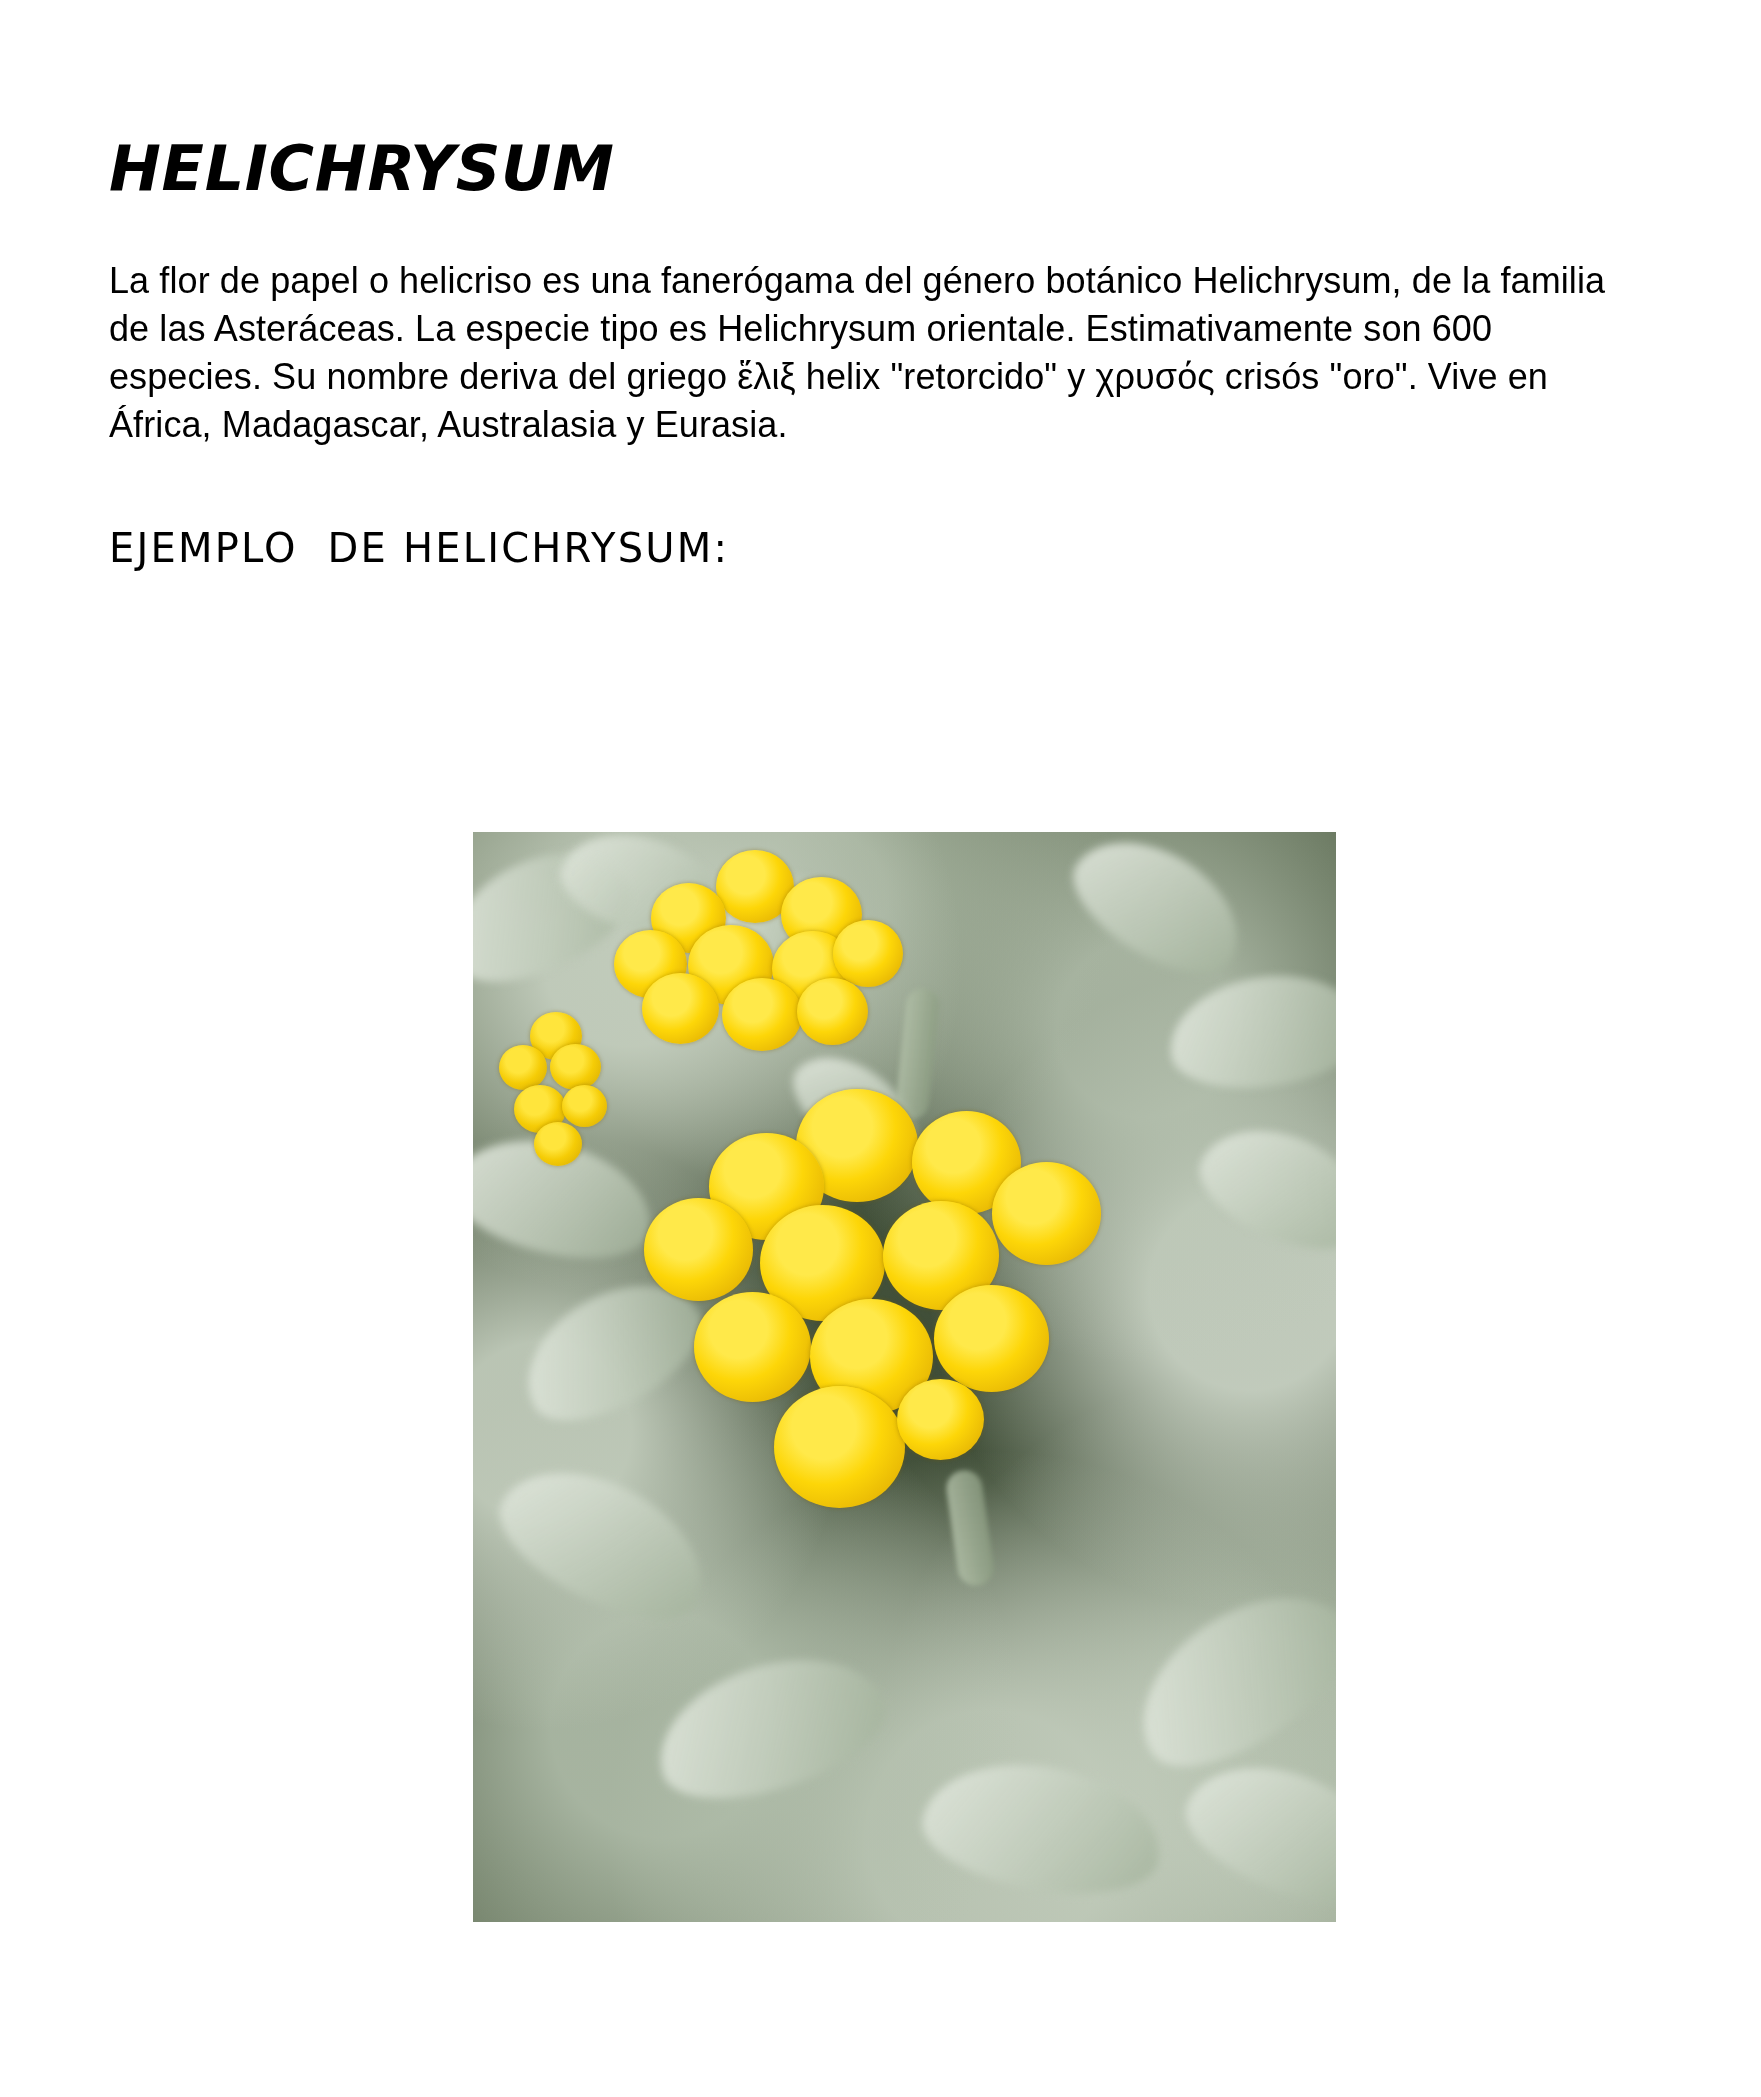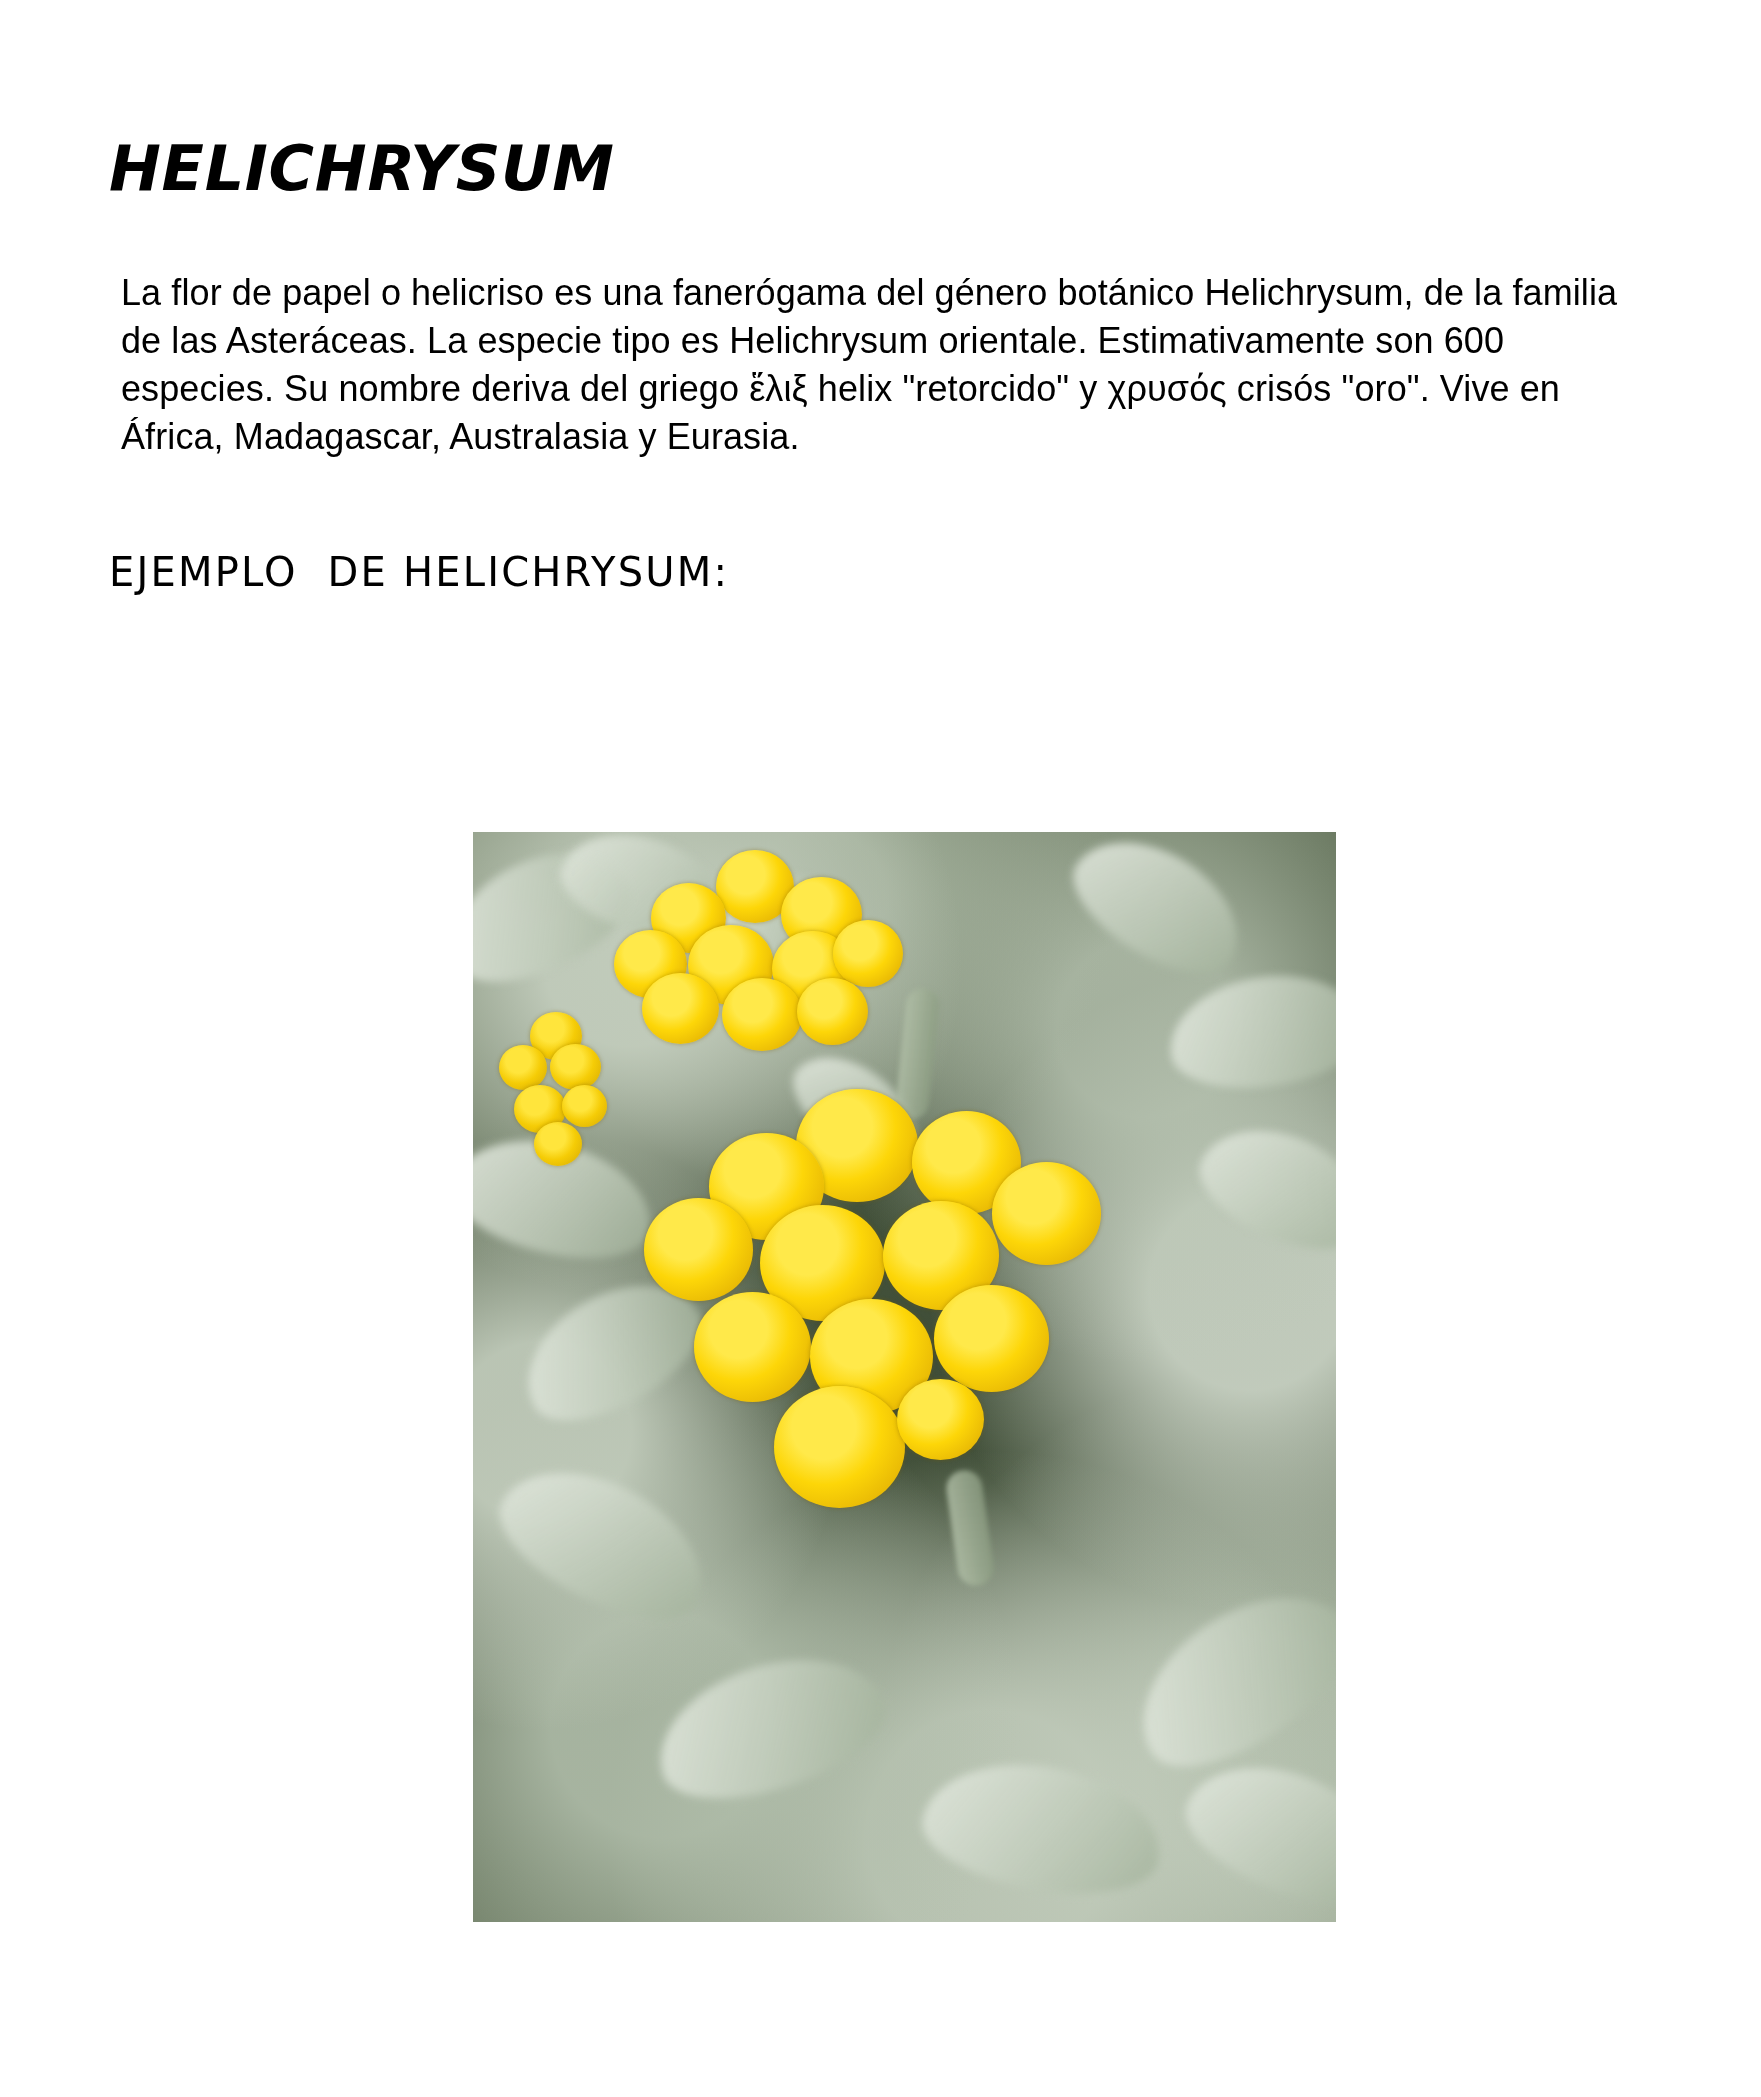--- a/index.html
+++ b/index.html
@@ -30,21 +30,21 @@
     font-size: 62px;
     letter-spacing: 0.7px;
     margin: 0;
     padding-top: 138px;
     line-height: 1.0;
   }
   .body-text {
     font-family: "Liberation Sans", sans-serif;
     font-size: 36px;
     line-height: 1.33;
-    margin: 12px;
+    margin: 0;
     padding-top: 57px;
     max-width: 1537px;
     letter-spacing: 0.1px;
   }
   .subheading {
     font-family: "DejaVu Sans", sans-serif;
     font-size: 40px;
     font-weight: normal;
     letter-spacing: 2.2px;
     margin: 0;

